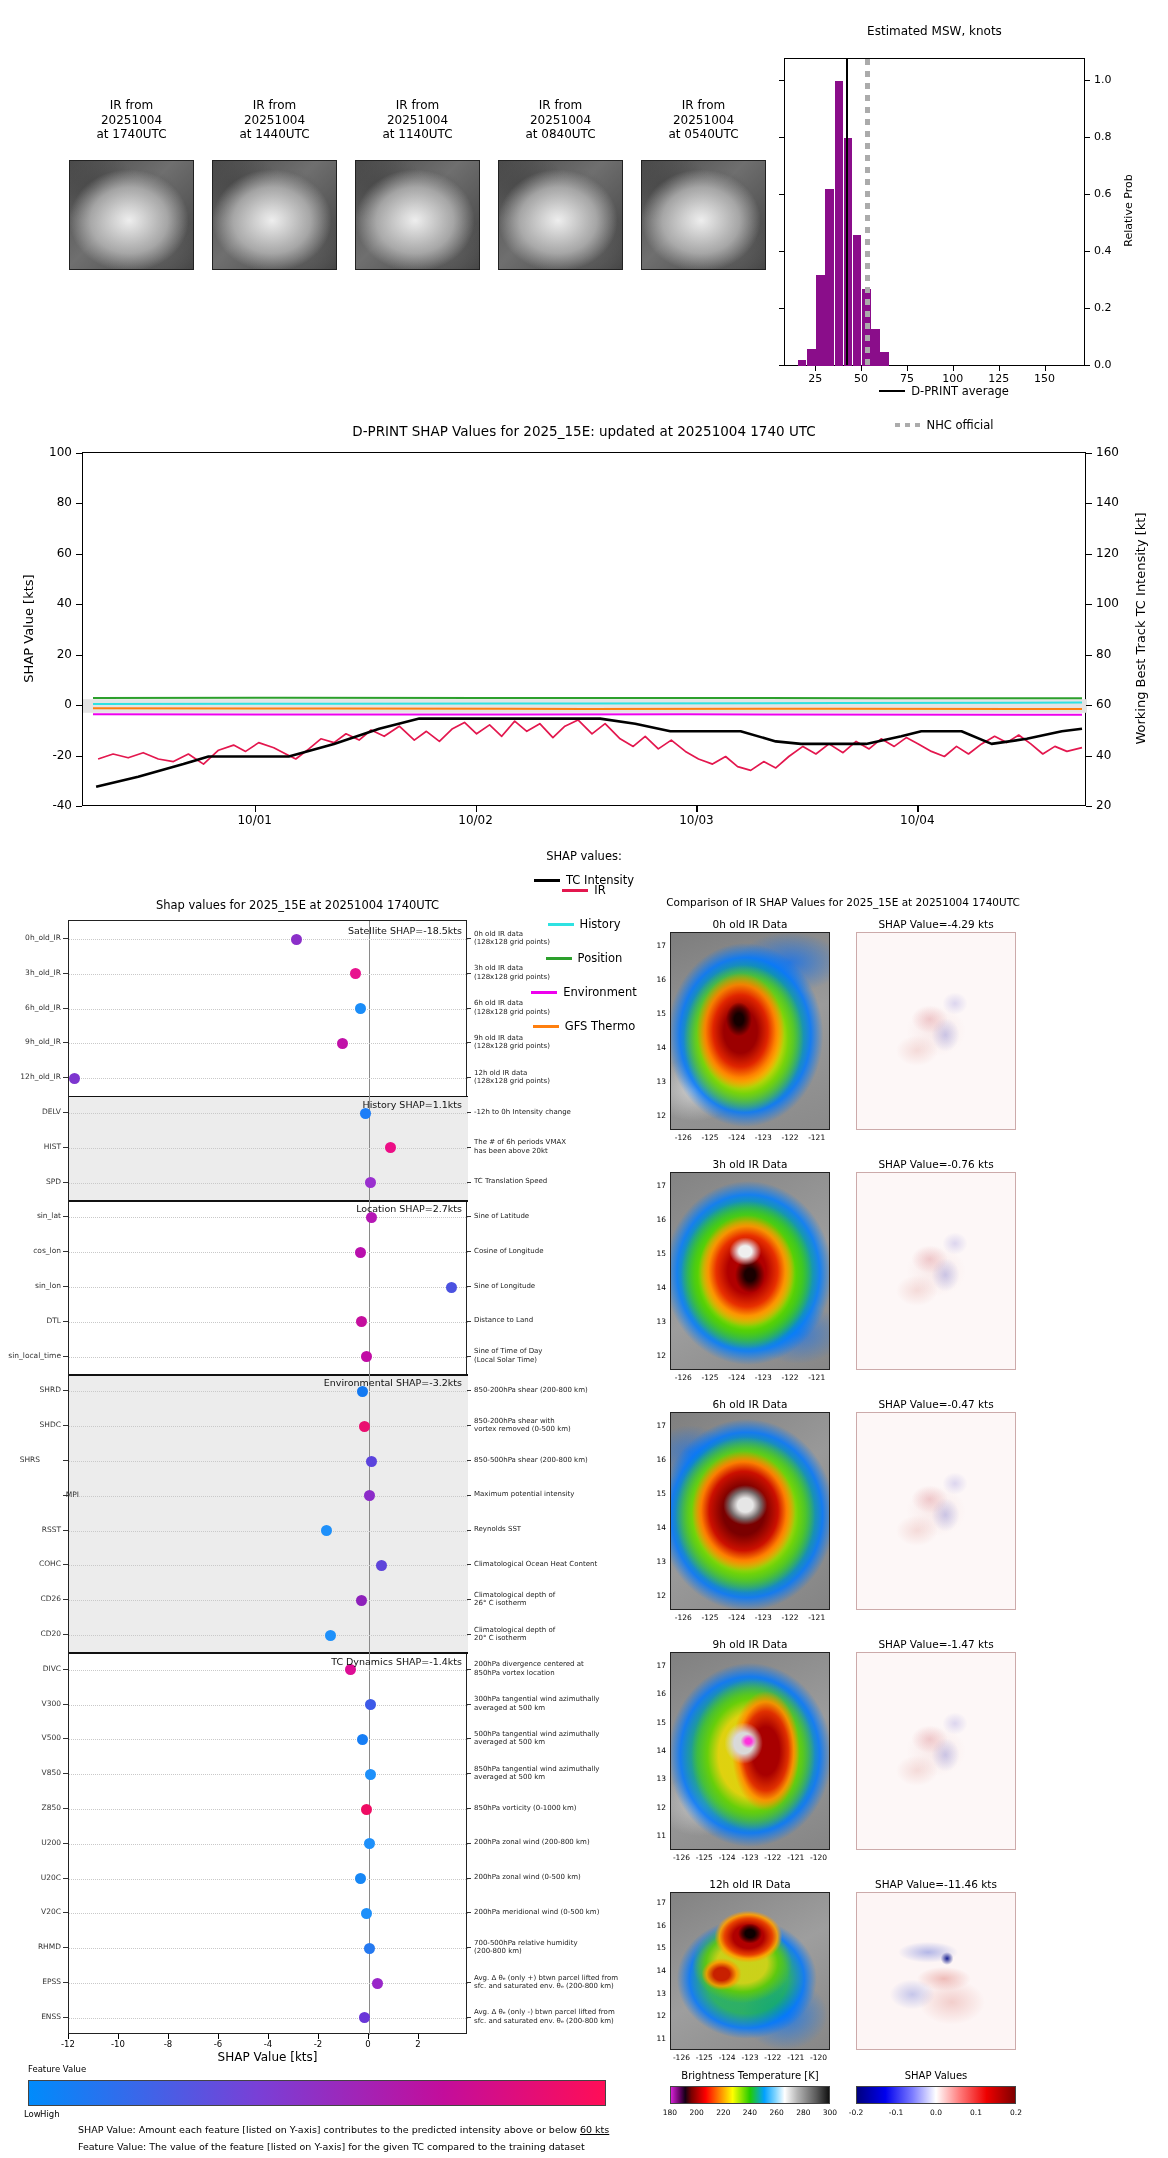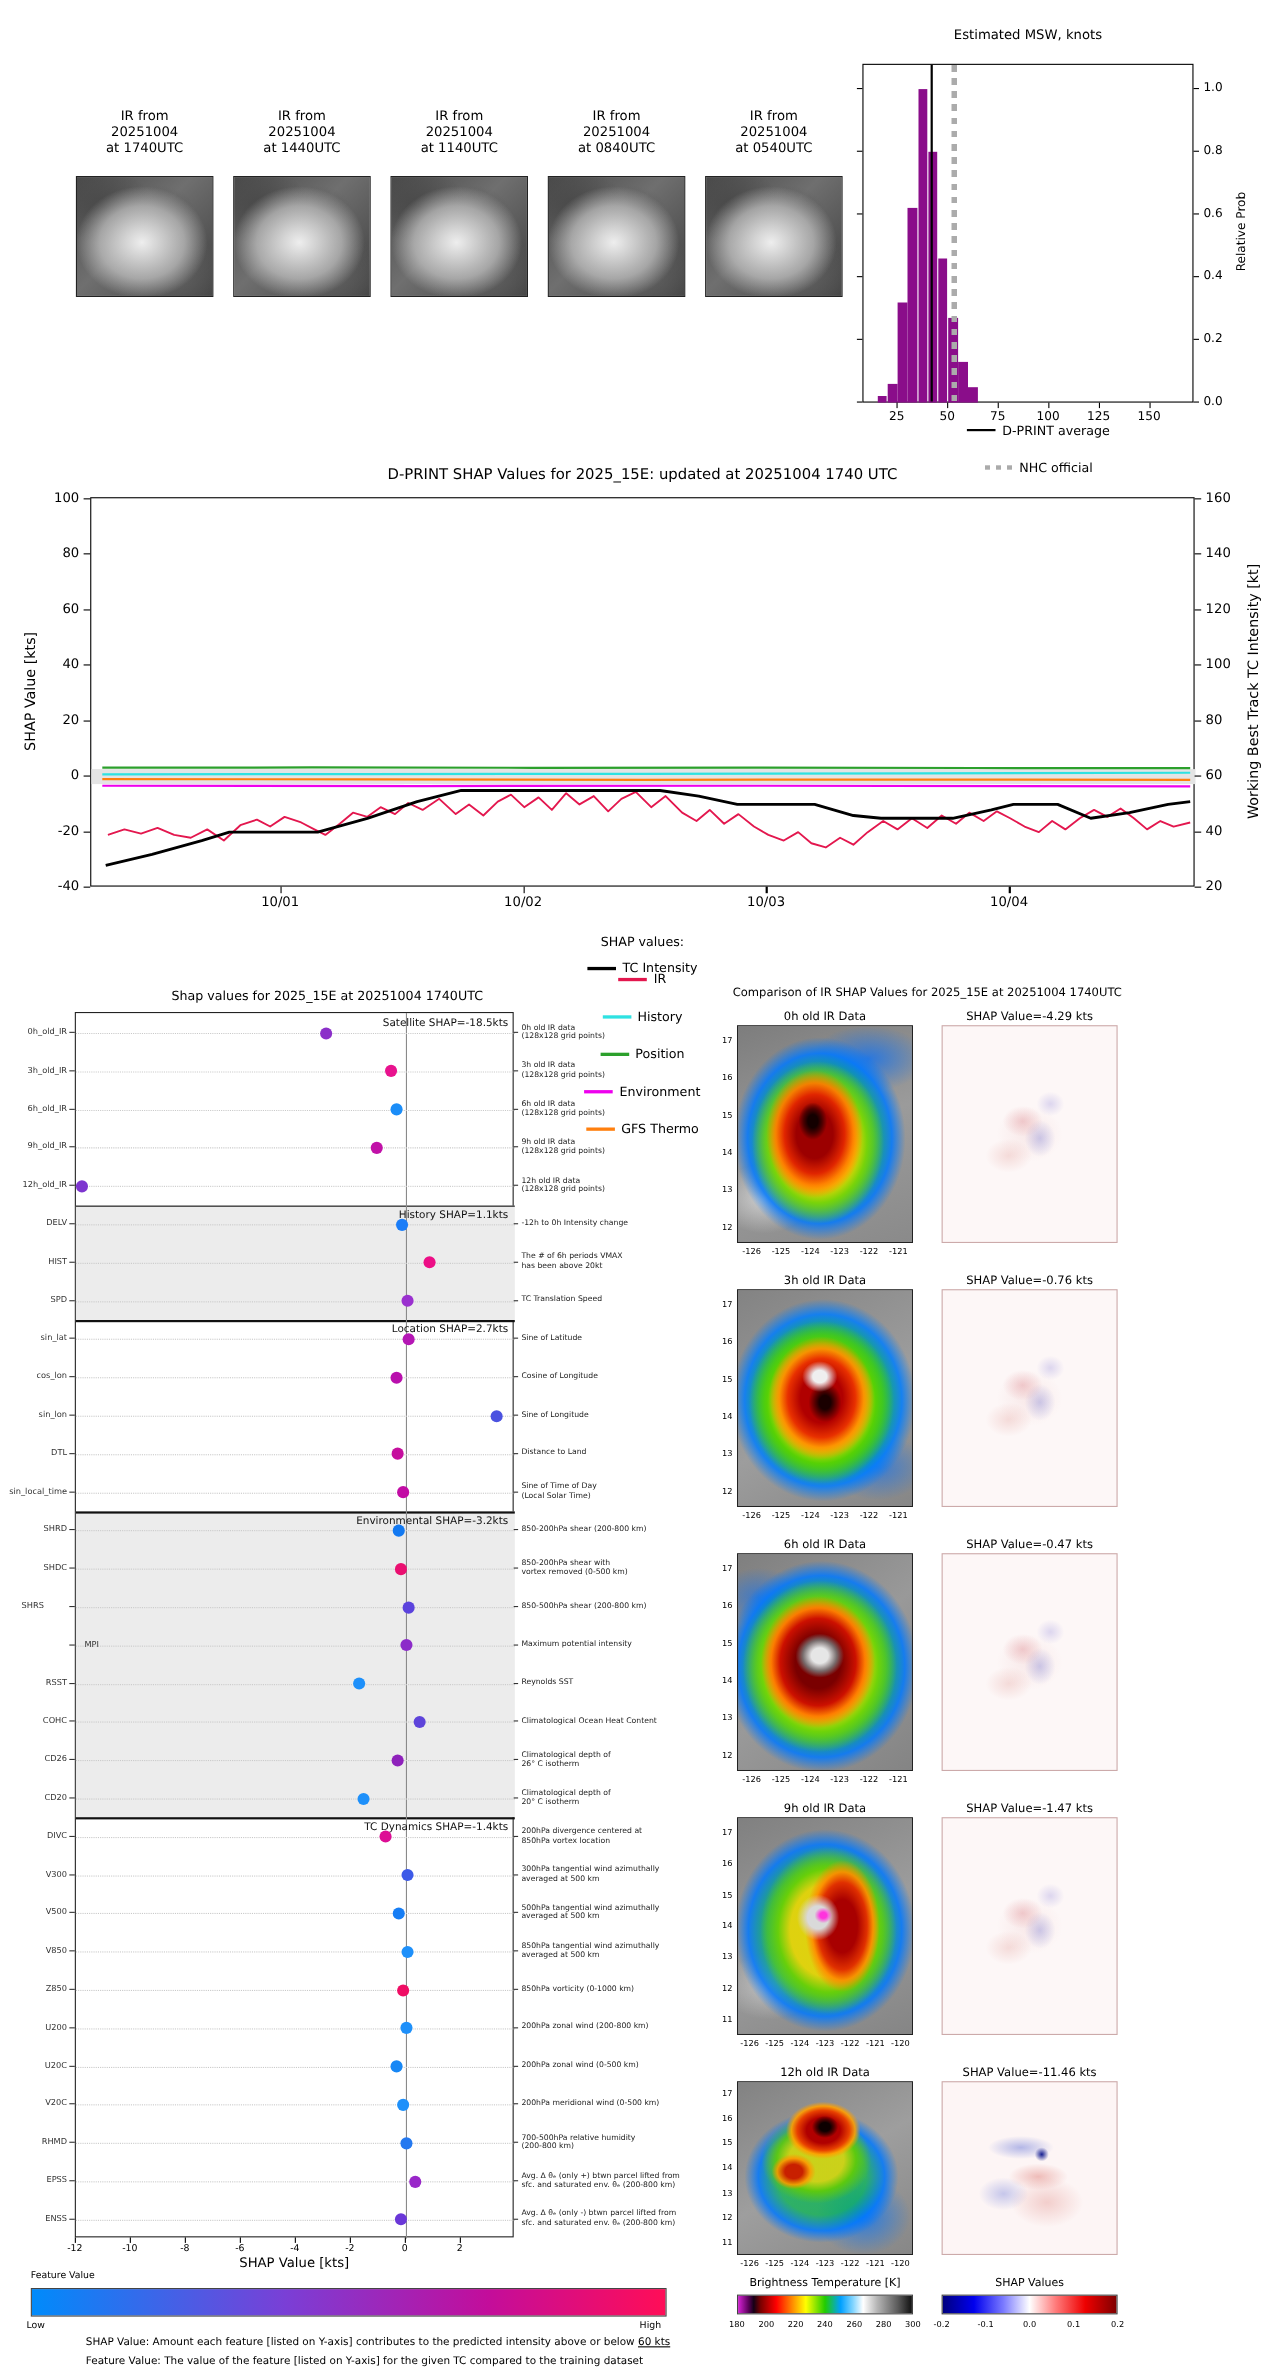--- a/index.html
+++ b/index.html
@@ -242,21 +242,21 @@
       <div class="dot" style="left: 303.25px; top: 1056.5px; background: rgb(153, 39, 201);"></div>
       <div class="grid" style="left: 0px; top: 1096.8px; width: 399px;"></div>
       <div class="dot" style="left: 289.5px; top: 1091.3px; background: rgb(106, 55, 216);"></div>
     </div>
   <div class="abs ctr" style="left:68px;top:2050px;width:399px;font-size:12px;">SHAP Value [kts]</div>
 
   <div class="abs" style="left:28px;top:2064px;width:578px;font-size:8.5px;text-align:left;">Feature Value</div>
   <div class="cbar" style="left:28px;top:2080px;width:578px;height:26px;
        background:linear-gradient(90deg,#008bfb,#7a3fd6 40%,#c30d9b 72%,#ff0d57);"></div>
   <div class="abs" style="left:24px;top:2109px;font-size:8.5px;">Low</div>
-  <div class="abs" style="left:23px;top:2109px;width:578px;text-align:right;font-size:8.5px;">High</div>
+  <div class="abs" style="left:40px;top:2109px;width:578px;font-size:8.5px;">High</div>
   <div class="abs" style="left:78px;top:2124px;font-size:9.5px;white-space:nowrap;">
     <span>SHAP Value: Amount each feature [listed on Y-axis] contributes to the predicted intensity above or below </span><span style="text-decoration:underline;">60 kts</span>
   </div>
   <div class="abs" style="left:78px;top:2141px;font-size:9.5px;white-space:nowrap;">Feature Value: The value of the feature [listed on Y-axis] for the given TC compared to the training dataset</div>
 
   <div class="abs ctr" style="left:663px;top:896px;width:360px;font-size:10.5px;">Comparison of IR SHAP Values for 2025_15E at 20251004 1740UTC</div>
   <div id="comparison">
       <div class="ptitle" style="left: 670px; top: 918px; width: 160px;">0h old IR Data</div>
       <div class="irimg ir0" style="left: 670px; top: 932px; height: 198px;"></div>
       <div class="ptitle" style="left: 856px; top: 918px; width: 160px;">SHAP Value=-4.29 kts</div>
@@ -564,21 +564,21 @@
     <div class="desc" style="left: 474px; top: 1416.7px;">
       <div>850-200hPa shear with</div>
       <div>vortex removed (0-500 km)</div>
     </div>
     <div class="rowlab" style="left: 0px; top: 1455px; width: 40px;">SHRS</div>
     <div style="position: absolute; left: 63px; top: 1460px; width: 5px; height: 1px; background: rgb(51, 51, 51);"></div>
     <div style="position: absolute; left: 467px; top: 1460px; width: 4px; height: 1px; background: rgb(51, 51, 51);"></div>
     <div class="desc" style="left: 474px; top: 1455.5px;">
       <div>850-500hPa shear (200-800 km)</div>
     </div>
-    <div class="rowlab" style="left: 11px; top: 1489.8px; width: 79px;">MPI</div>
+    <div class="rowlab" style="left: 0px; top: 1489.8px; width: 79px;">MPI</div>
     <div style="position: absolute; left: 63px; top: 1494.8px; width: 5px; height: 1px; background: rgb(51, 51, 51);"></div>
     <div style="position: absolute; left: 467px; top: 1494.8px; width: 4px; height: 1px; background: rgb(51, 51, 51);"></div>
     <div class="desc" style="left: 474px; top: 1490.3px;">
       <div>Maximum potential intensity</div>
     </div>
     <div class="rowlab" style="left: 0px; top: 1524.6px; width: 61px;">RSST</div>
     <div style="position: absolute; left: 63px; top: 1529.6px; width: 5px; height: 1px; background: rgb(51, 51, 51);"></div>
     <div style="position: absolute; left: 467px; top: 1529.6px; width: 4px; height: 1px; background: rgb(51, 51, 51);"></div>
     <div class="desc" style="left: 474px; top: 1525.1px;">
       <div>Reynolds SST</div>

